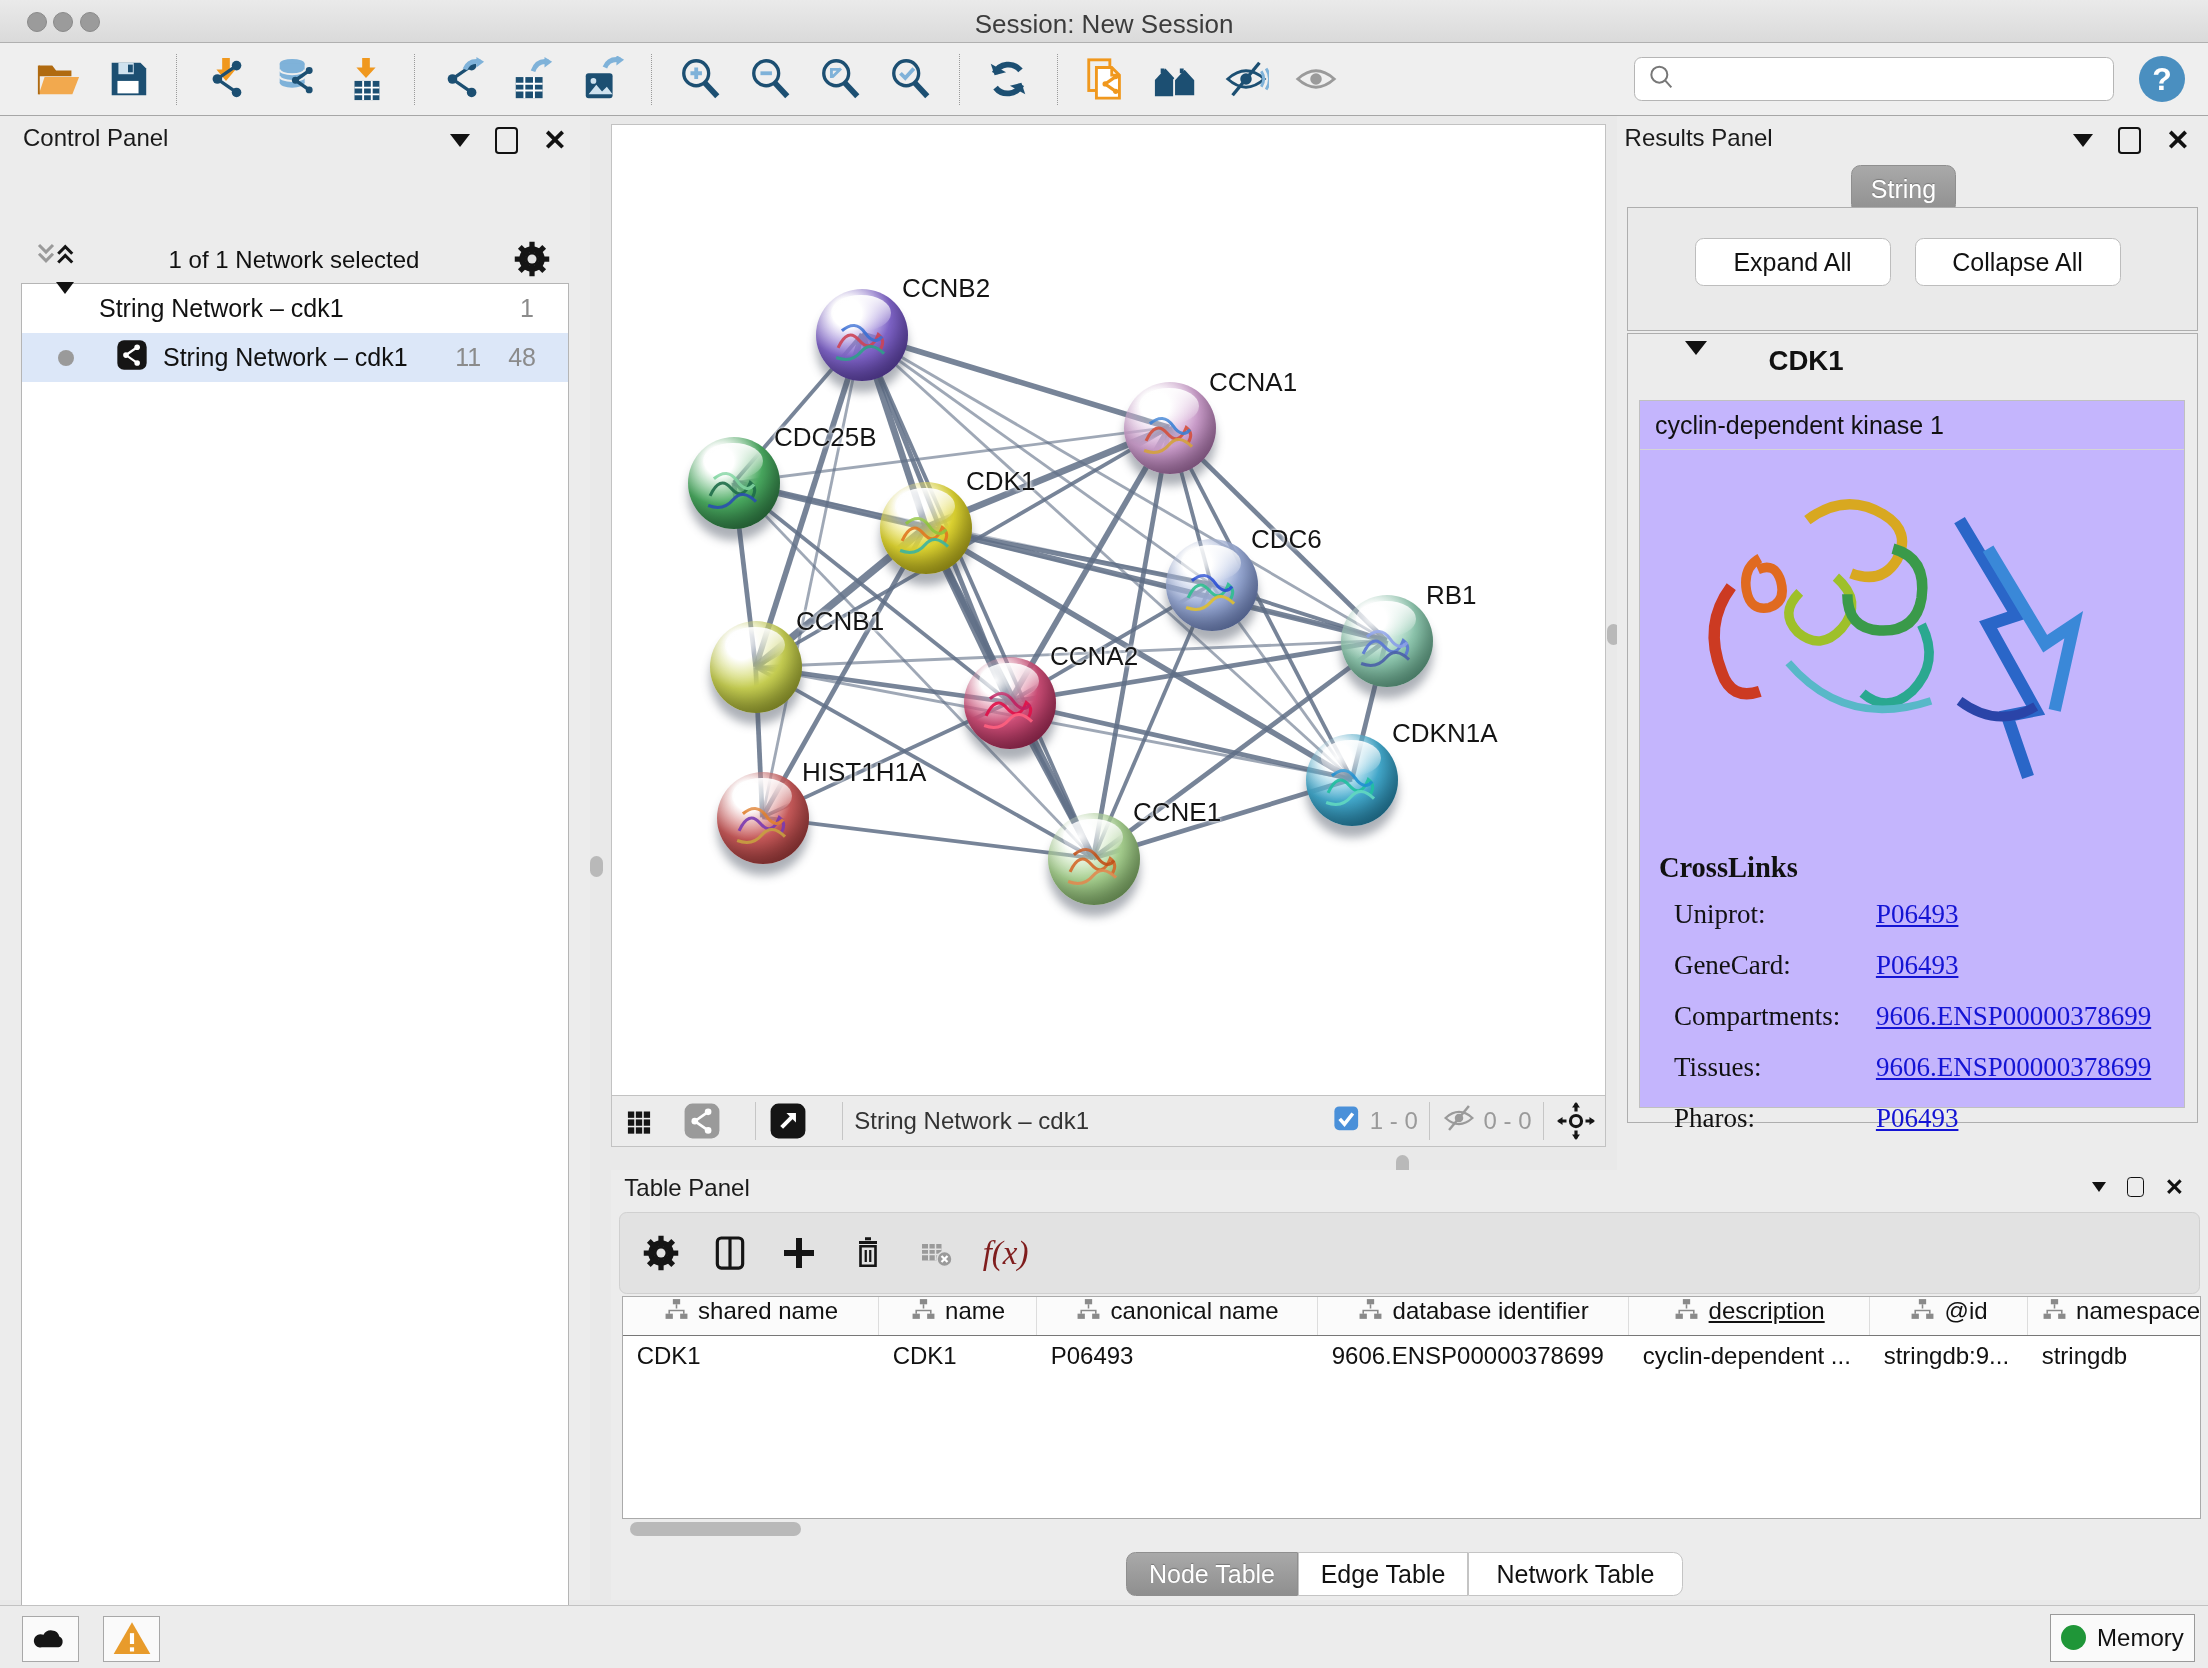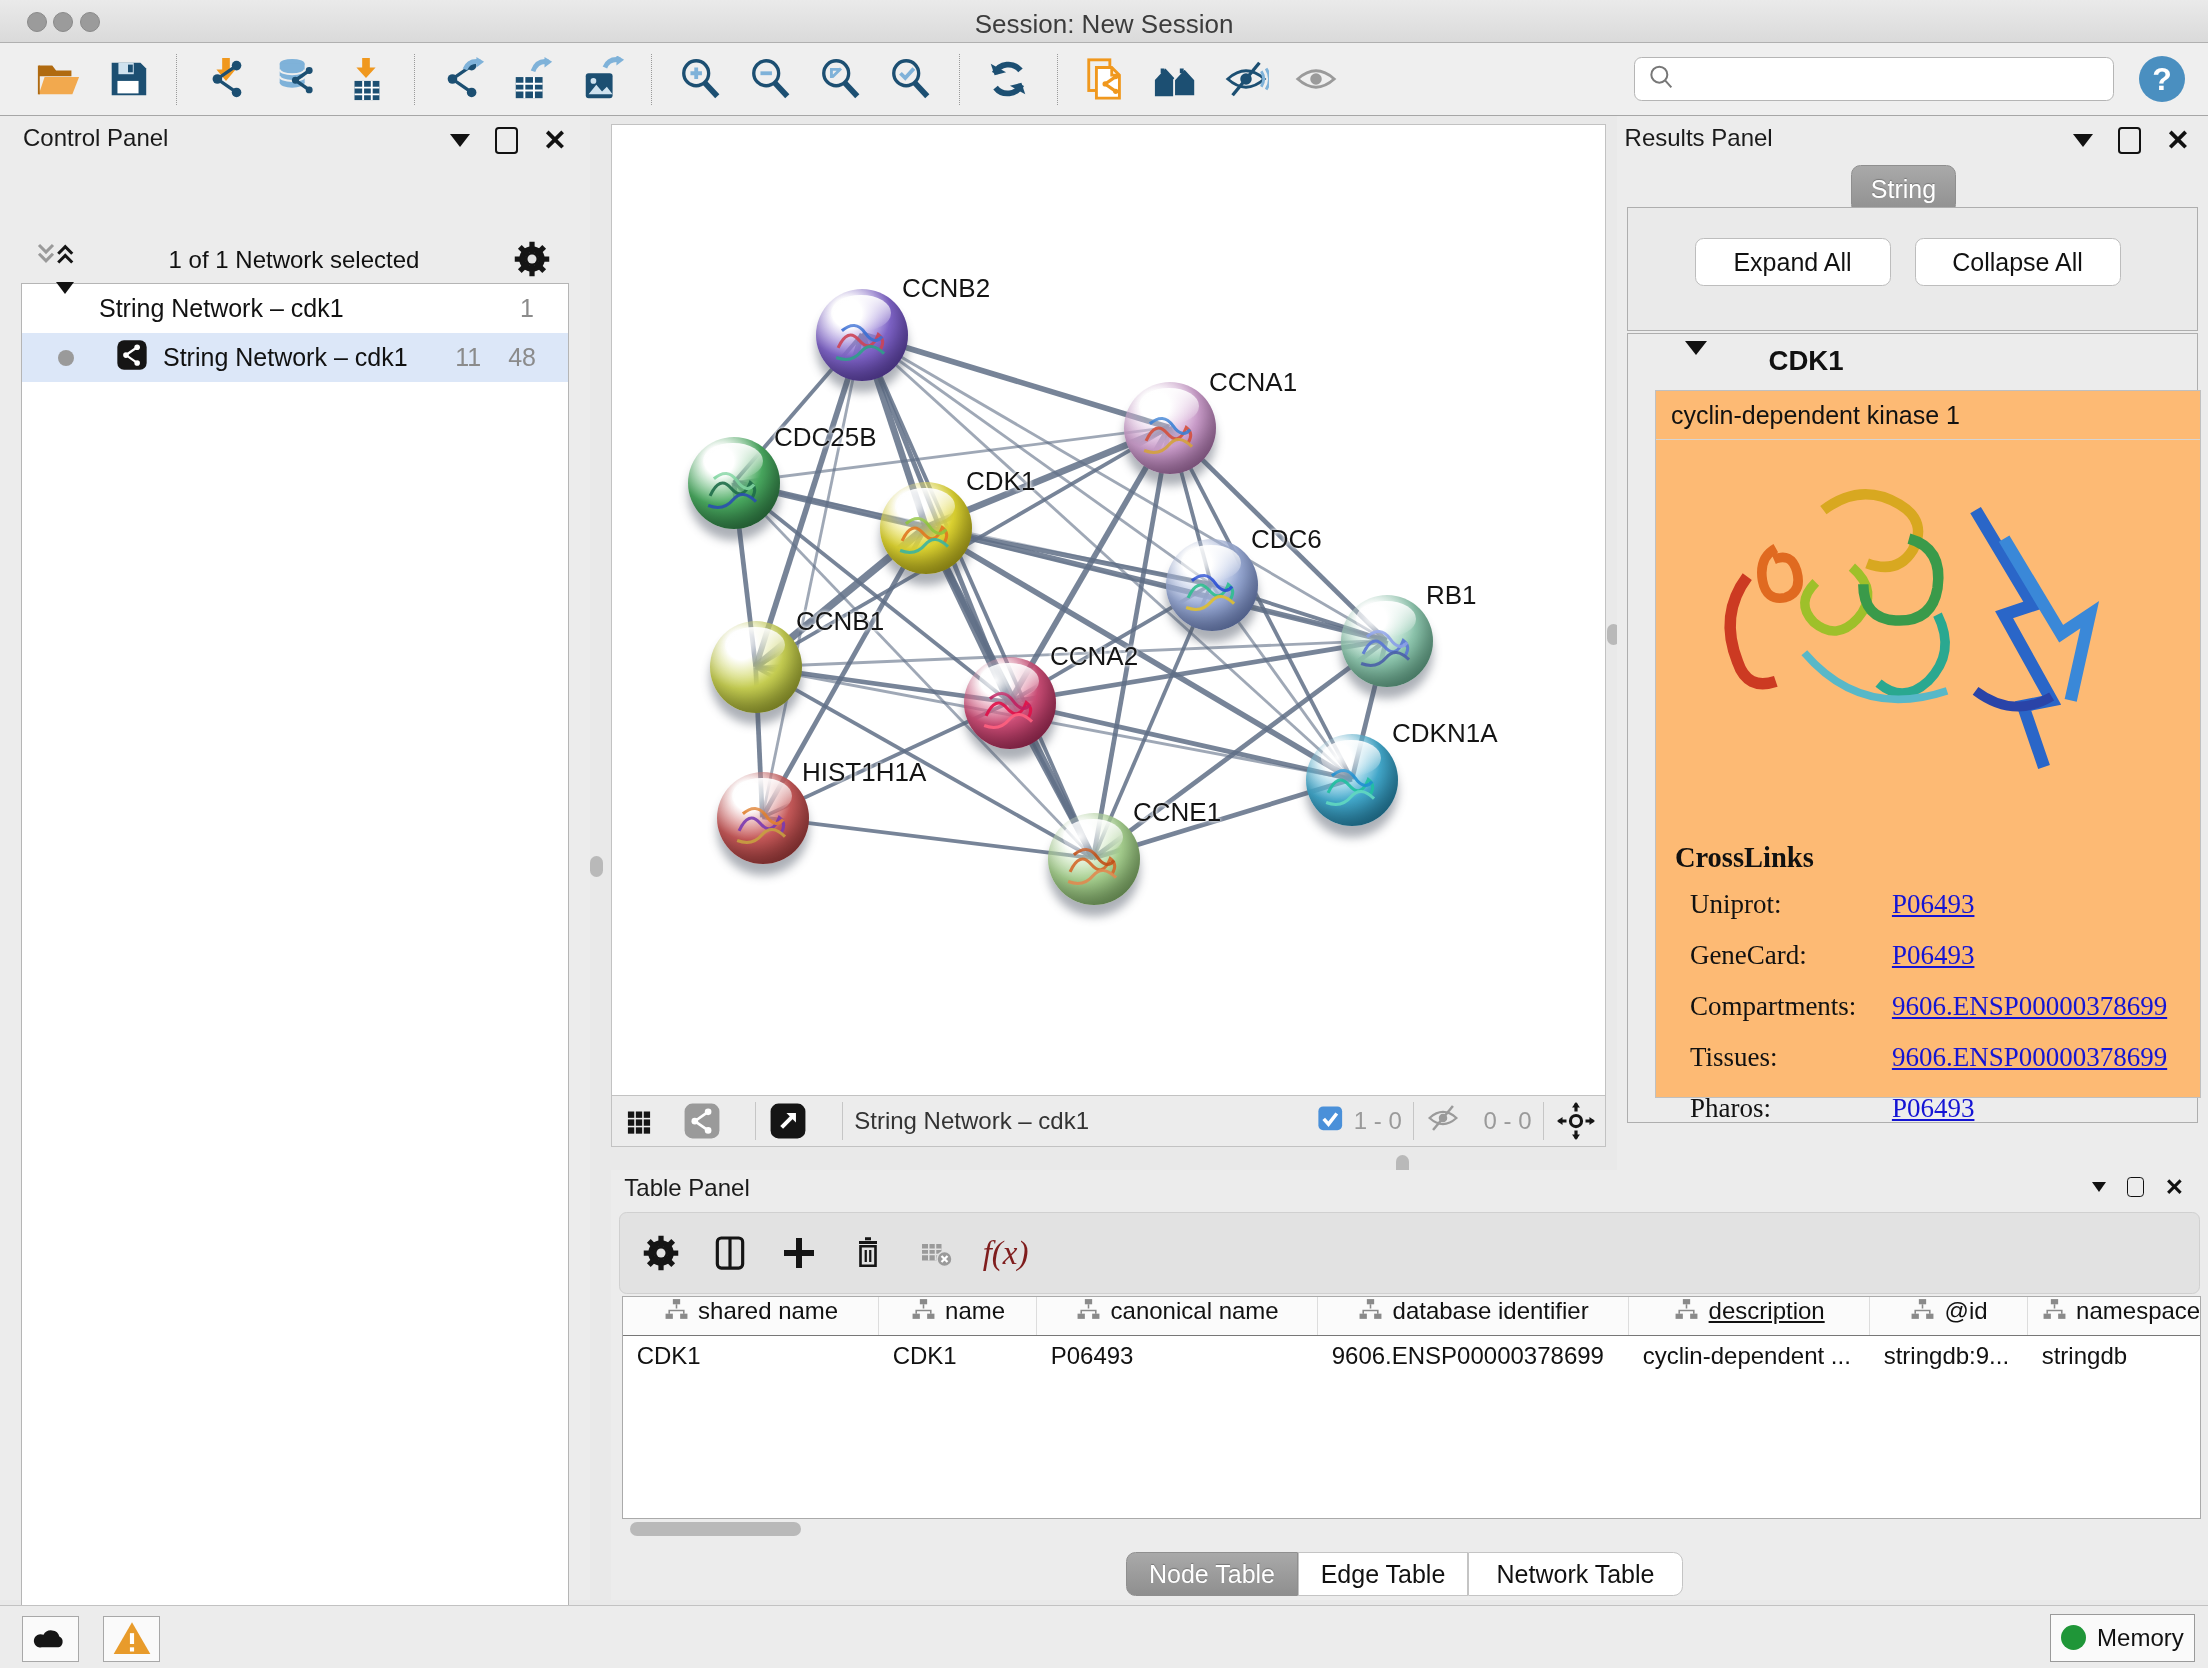--- a/index.html
+++ b/index.html
@@ -42,21 +42,21 @@
   .node-label{position:absolute;font-size:26px;color:#141414;text-shadow:0 0 3.8px #fff,0 0 3.8px #fff;white-space:nowrap;}
   #net-strip{position:absolute;left:611px;top:1096px;width:995px;height:51px;background:#ececec;border:1px solid #c2c2c2;border-top:none;box-sizing:border-box;display:flex;align-items:center;font-size:24px;color:#4a4a4a;}
   .strip-sep{width:0;height:38px;border-left:1px solid #c6c6c6;margin:0 11.4px;}
   .grip{position:absolute;width:13.3px;height:21px;border-radius:6.7px;background:#b9b9b9;}
   
   #results-panel{position:absolute;left:1617px;top:116px;width:592px;height:1484px;background:#ececec;}
   #rp-tab{position:absolute;left:234px;top:49px;width:105px;height:49px;}
   #rp-box1{position:absolute;left:9.5px;top:91px;width:569px;height:122px;border:1px solid #aeaeae;background:#eaeaea;}
   .rp-btn{position:absolute;height:46px;background:#fff;border:1px solid #bdbdbd;border-radius:8.6px;font-size:25px;color:#111;display:flex;align-items:center;justify-content:center;cursor:pointer;}
   #rp-box2{position:absolute;left:9.5px;top:217px;width:569px;height:788px;border:1px solid #aeaeae;background:#ececec;}
-  #rp-inner{position:absolute;left:11.4px;top:56px;width:544px;height:706px;border:1px solid #c0c0c0;background:#fdba74;margin-left:16px;}
+  #rp-inner{position:absolute;left:11.4px;top:66px;width:544px;height:706px;border:1px solid #c0c0c0;background:#c4b5fd;}
   .serif{font-family:"Liberation Serif",serif;}
   .xl-row{display:flex;font-size:27px;height:51px;align-items:center;}
   .xl-label{width:202px;padding-left:34px;color:#111;}
   .xl-value a{color:#1414d4;text-decoration:underline;cursor:pointer;}
   
   #table-panel{position:absolute;left:611px;top:1170px;width:1598px;height:430px;background:#ececec;}
   #tp-toolbar{position:absolute;left:7.6px;top:42px;width:1581px;height:82px;background:#e2e2e2;border:1px solid #d0d0d0;border-radius:7.6px;display:flex;align-items:center;padding-left:17px;box-sizing:border-box;}
   .tp-icon{width:48px;height:48px;margin-right:21px;display:flex;align-items:center;justify-content:center;cursor:pointer;}
   #tp-table{position:absolute;left:11.4px;top:126px;width:1577px;height:221px;background:#fff;border:1px solid #aaa;overflow:hidden;}
   .th-row{display:flex;height:38px;border-bottom:1.9px solid #777;background:#fbfbfb;}
@@ -468,21 +468,21 @@
           <rect x="4" y="4" width="40" height="40" rx="8" fill="#4a90d9"></rect>
           <path d="M13,25 l8,9 14,-18" stroke="#fff" stroke-width="6" fill="none"></path>
         </svg></span>
     <span style="margin-left:9.5px;color:#9a9a9a">1 - 0</span>
     <span class="strip-sep"></span>
     <span id="ns-eyeslash"><svg width="34" height="34" viewBox="0 0 48 48">
           <path d="M5,24 Q24,7 43,24 Q24,41 5,24 Z" stroke="#9a9a9a" stroke-width="3" fill="none"></path>
           <circle cx="24" cy="24" r="6" fill="#9a9a9a"></circle>
           <line x1="10" y1="41" x2="38" y2="7" stroke="#9a9a9a" stroke-width="3.5"></line>
         </svg></span>
-    <span style="margin-left:24px;color:#9a9a9a">0 - 0</span>
+    <span style="margin-left:8px;color:#9a9a9a">0 - 0</span>
     <span class="strip-sep"></span>
     <span class="tp-icon" style="width:42px;margin-right:7.6px" id="ns-crosshair">
         <svg width="38" height="38" viewBox="0 0 48 48">
           <circle cx="24" cy="24" r="7" fill="none" stroke="#151515" stroke-width="4"></circle>
           <path d="M24,2 v10 M24,36 v10 M2,24 h10 M36,24 h10" stroke="#151515" stroke-width="4"></path>
           <path d="M24,0 l5,7 h-10 Z M24,48 l5,-7 h-10 Z M0,24 l7,-5 v10 Z M48,24 l-7,-5 v10 Z" fill="#151515"></path>
         </svg>
       </span>
   </div>
   <div class="grip" style="left:1396px;top:1155px"></div>

